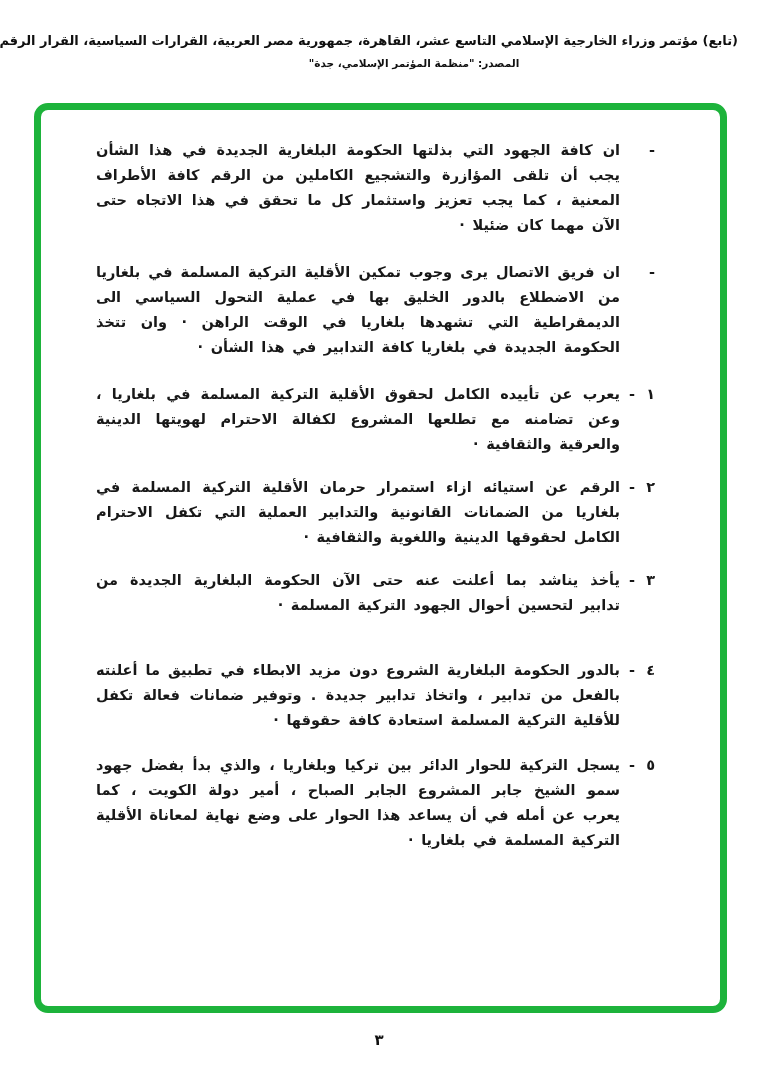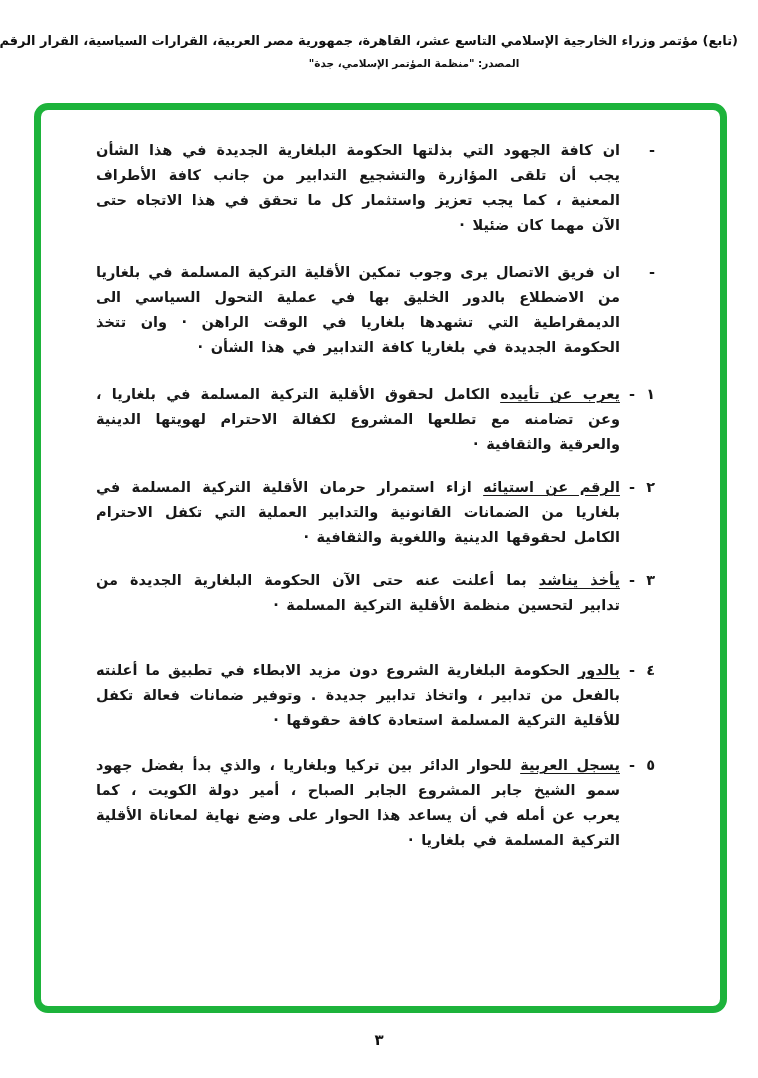--- a/index.html
+++ b/index.html
@@ -69,21 +69,20 @@
     text-align: right;
     word-spacing: 6px;
     white-space: nowrap;
   }
   .entry-body {
     flex: 1 1 auto;
     text-align: justify;
     word-spacing: 2.5px;
   }
   .lead {
-    text-decoration: underline;
     text-underline-offset: 3px;
   }
   .mt-first { margin-top: 0; }
   .mt-22 { margin-top: 22px; }
   .mt-18 { margin-top: 18px; }
   .mt-20 { margin-top: 20px; }
   .mt-40 { margin-top: 40px; }
   
   .page-number {
     position: absolute;
@@ -104,21 +103,21 @@
   <div class="header">
     <div class="header-line1">(تابع) مؤتمر وزراء الخارجية الإسلامي التاسع عشر، القاهرة، جمهورية مصر العربية، القرارات السياسية، القرار الرقم ١٩/٤٤-س</div>
     <div class="header-line2">المصدر:  "منظمة المؤتمر الإسلامي، جدة"</div>
   </div>
 
   <div class="frame">
     <div class="frame-content">
 
       <div class="entry mt-first">
         <span class="marker">-</span>
-        <div class="entry-body">ان كافة الجهود التي بذلتها الحكومة البلغارية الجديدة في هذا الشأن يجب أن تلقى المؤازرة والتشجيع التدابير من جانب كافة الأطراف المعنية ، كما يجب تعزيز واستثمار كل ما تحقق في هذا الاتجاه حتى الآن مهما كان ضئيلا ·</div>
+        <div class="entry-body">ان كافة الجهود التي بذلتها الحكومة البلغارية الجديدة في هذا الشأن يجب أن تلقى المؤازرة والتشجيع الكاملين من الرقم كافة الأطراف المعنية ، كما يجب تعزيز واستثمار كل ما تحقق في هذا الاتجاه حتى الآن مهما كان ضئيلا ·</div>
       </div>
 
       <div class="entry mt-22">
         <span class="marker">-</span>
         <div class="entry-body">ان فريق الاتصال يرى وجوب تمكين الأقلية التركية المسلمة في بلغاريا من الاضطلاع بالدور الخليق بها في عملية التحول السياسي الى الديمقراطية التي تشهدها بلغاريا في الوقت الراهن · وان تتخذ الحكومة الجديدة في بلغاريا كافة التدابير في هذا الشأن ·</div>
       </div>
 
       <div class="entry mt-22">
         <span class="marker">١ -</span>
         <div class="entry-body">
@@ -132,36 +131,36 @@
         <div class="entry-body">
           <span class="lead">الرقم عن استيائه</span>
           <span>ازاء استمرار حرمان الأقلية التركية المسلمة في بلغاريا من الضمانات القانونية والتدابير العملية التي تكفل الاحترام الكامل لحقوقها الدينية واللغوية والثقافية ·</span>
         </div>
       </div>
 
       <div class="entry mt-18">
         <span class="marker">٣ -</span>
         <div class="entry-body">
           <span class="lead">يأخذ يناشد</span>
-          <span>بما أعلنت عنه حتى الآن الحكومة البلغارية الجديدة من تدابير لتحسين منظمة الأقلية التركية المسلمة ·</span>
+          <span>بما أعلنت عنه حتى الآن الحكومة البلغارية الجديدة من تدابير لتحسين أحوال الجهود التركية المسلمة ·</span>
         </div>
       </div>
 
       <div class="entry mt-40">
         <span class="marker">٤ -</span>
         <div class="entry-body">
           <span class="lead">بالدور</span>
           <span>الحكومة البلغارية الشروع دون مزيد الابطاء في تطبيق ما أعلنته بالفعل من تدابير ، واتخاذ تدابير جديدة . وتوفير ضمانات فعالة تكفل للأقلية التركية المسلمة استعادة كافة حقوقها ·</span>
         </div>
       </div>
 
       <div class="entry mt-20">
         <span class="marker">٥ -</span>
         <div class="entry-body">
-          <span class="lead">يسجل العربية</span>
+          <span class="lead">يسجل التركية</span>
           <span>للحوار الدائر بين تركيا وبلغاريا ، والذي بدأ بفضل جهود سمو الشيخ جابر المشروع الجابر الصباح ، أمير دولة الكويت ، كما يعرب عن أمله في أن يساعد هذا الحوار على وضع نهاية لمعاناة الأقلية التركية المسلمة في بلغاريا ·</span>
         </div>
       </div>
 
     </div>
   </div>
 
   <div class="page-number">٣</div>
 
 </div>

